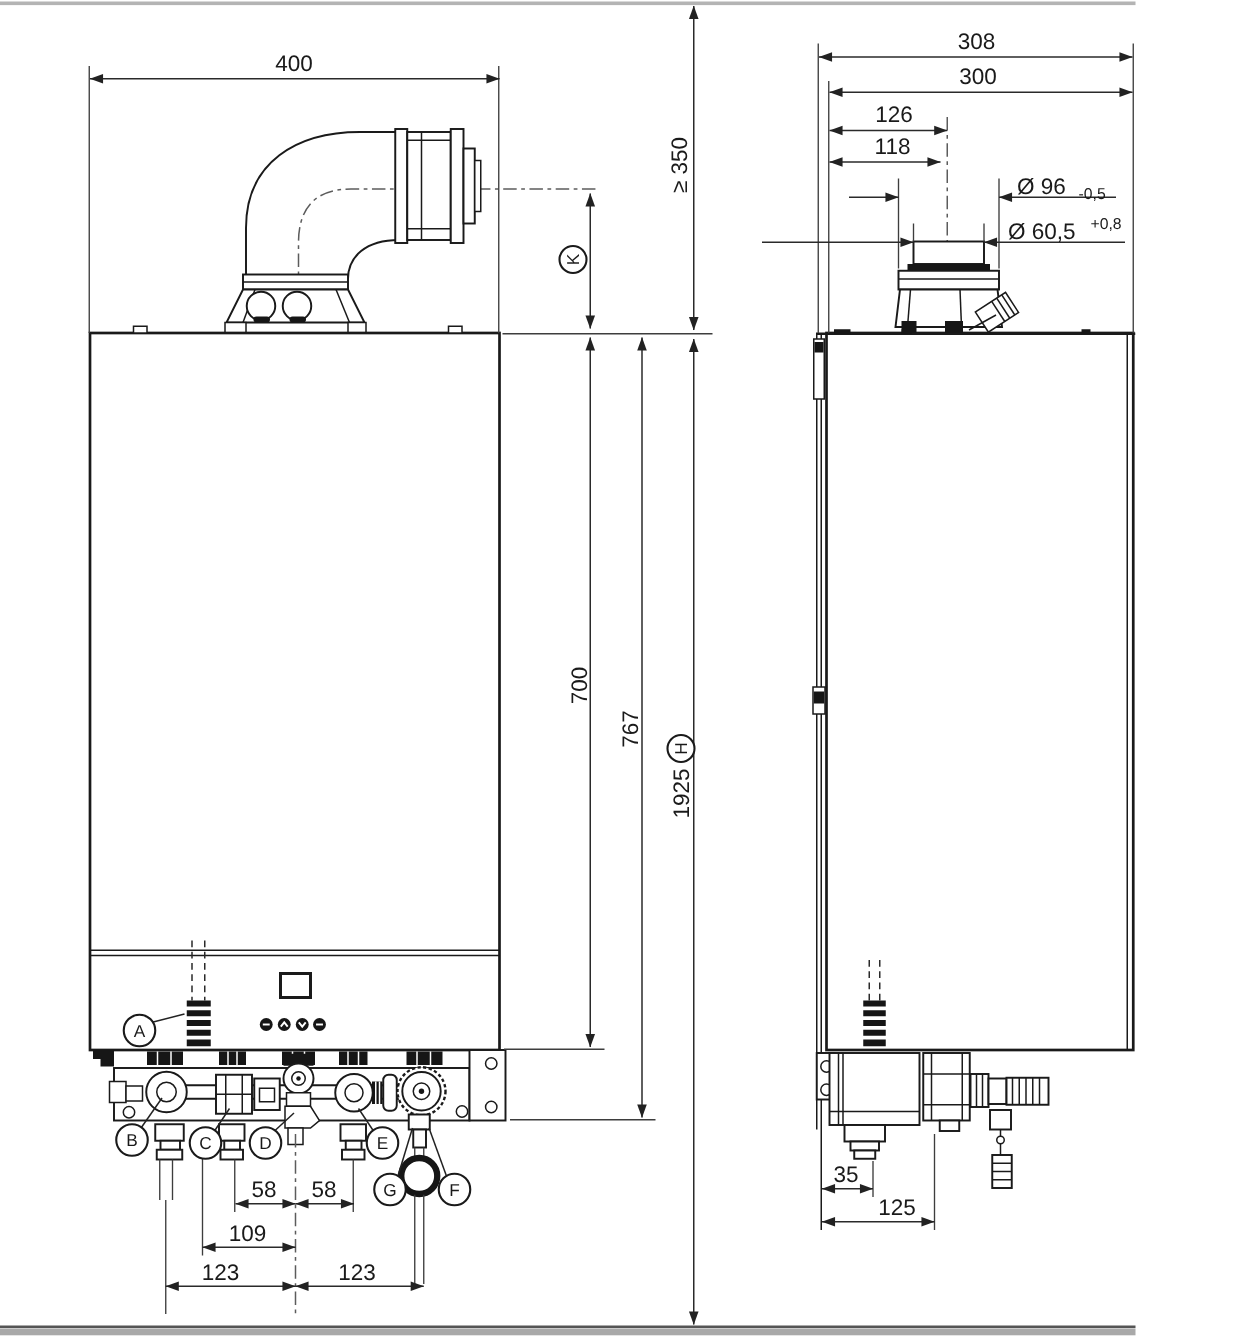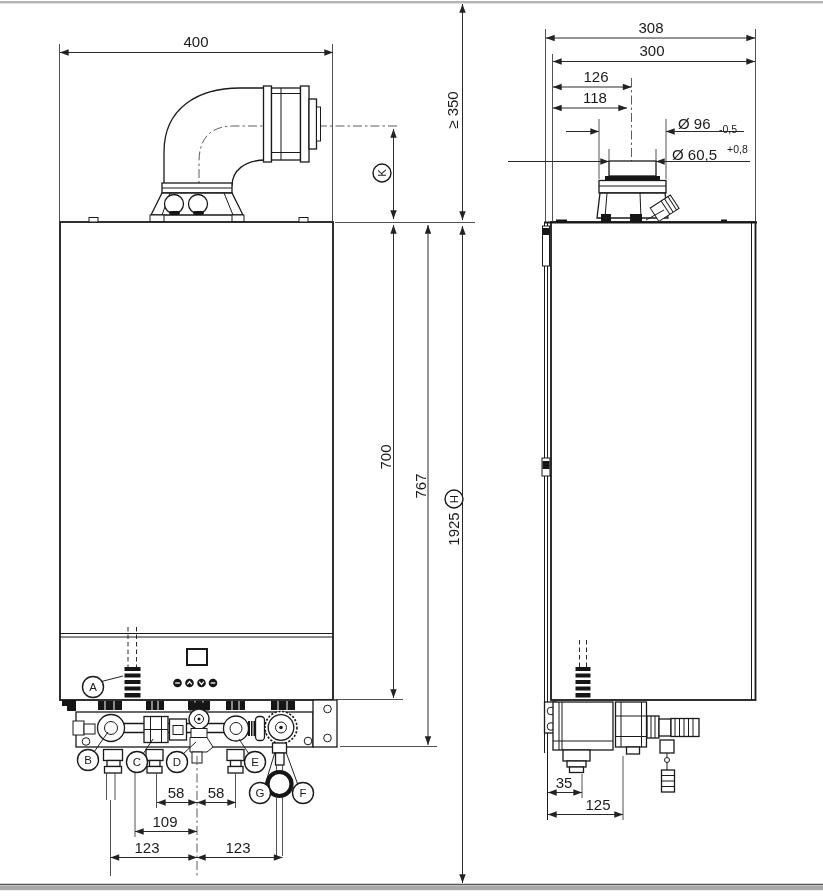--- a/index.html
+++ b/index.html
@@ -1,16 +1,16 @@
 <!DOCTYPE html>
 <html><head>
 <meta charset="utf-8">
 <style>
   html,body{margin:0;padding:0;background:#ffffff;}
-  #stage{position:relative;width:823px;height:896px;background:#ffffff;overflow:hidden;}
+  #stage{position:relative;width:757px;height:896px;background:#ffffff;overflow:hidden;}
   svg{position:absolute;left:0;top:0;}
   text{font-family:"Liberation Sans","DejaVu Sans",sans-serif;fill:#1a1a1a;}
   .dimtxt{font-size:15px;}
   .toltxt{font-size:10.5px;}
   .calltxt{font-size:11.5px;}
   .dim{stroke:#2a2a2a;stroke-width:1;fill:none;}
   .ext{stroke:#3d3d3d;stroke-width:0.9;fill:none;}
   .obj{stroke:#1a1a1a;stroke-width:1.8;fill:none;}
   .obj2{stroke:#1a1a1a;stroke-width:1.3;fill:none;}
   .obj3{stroke:#1a1a1a;stroke-width:1;fill:none;}

